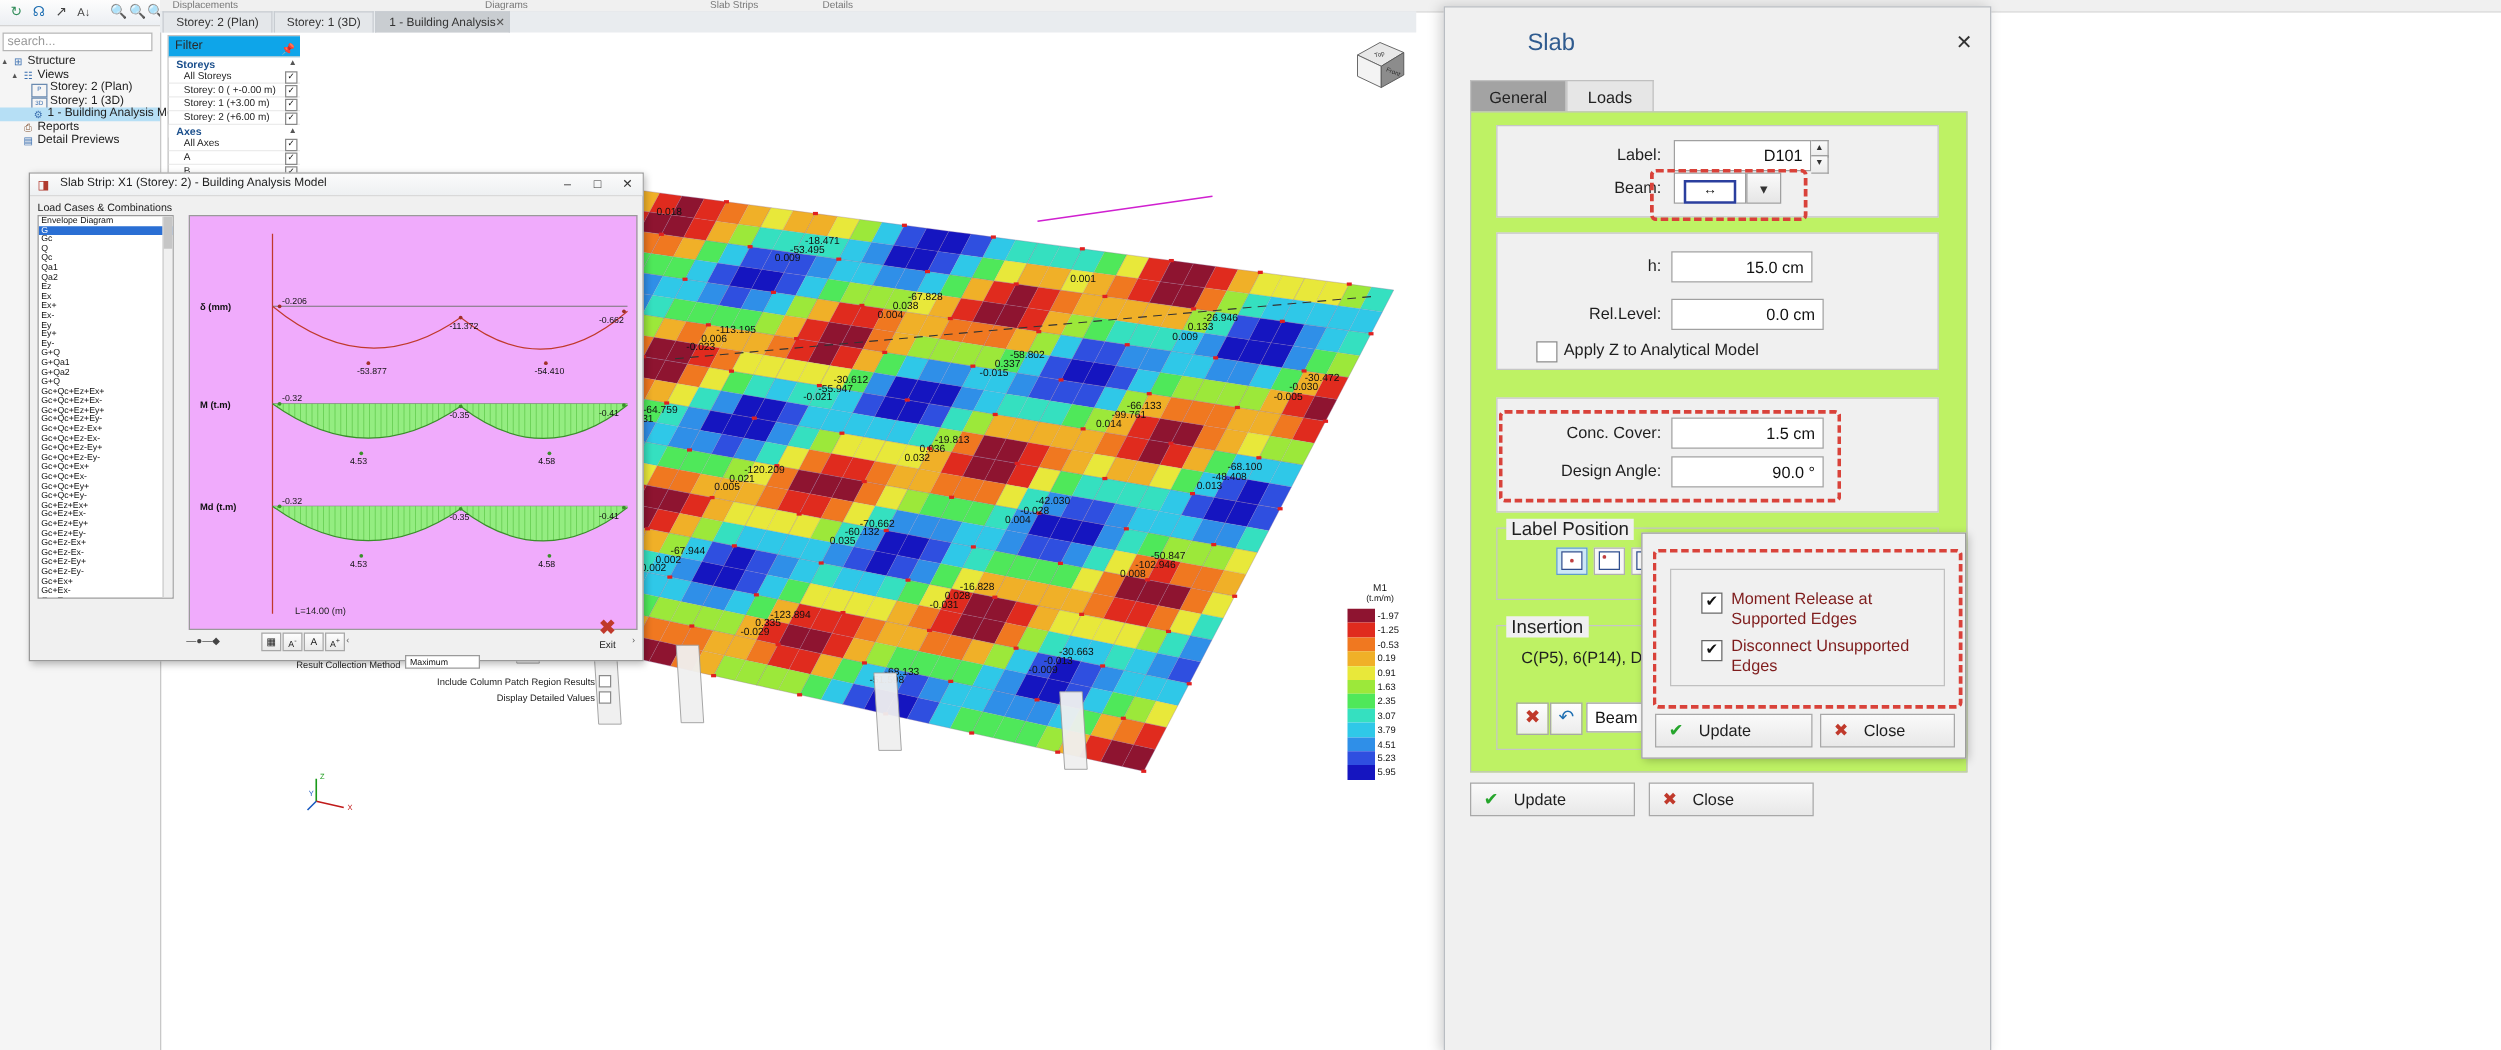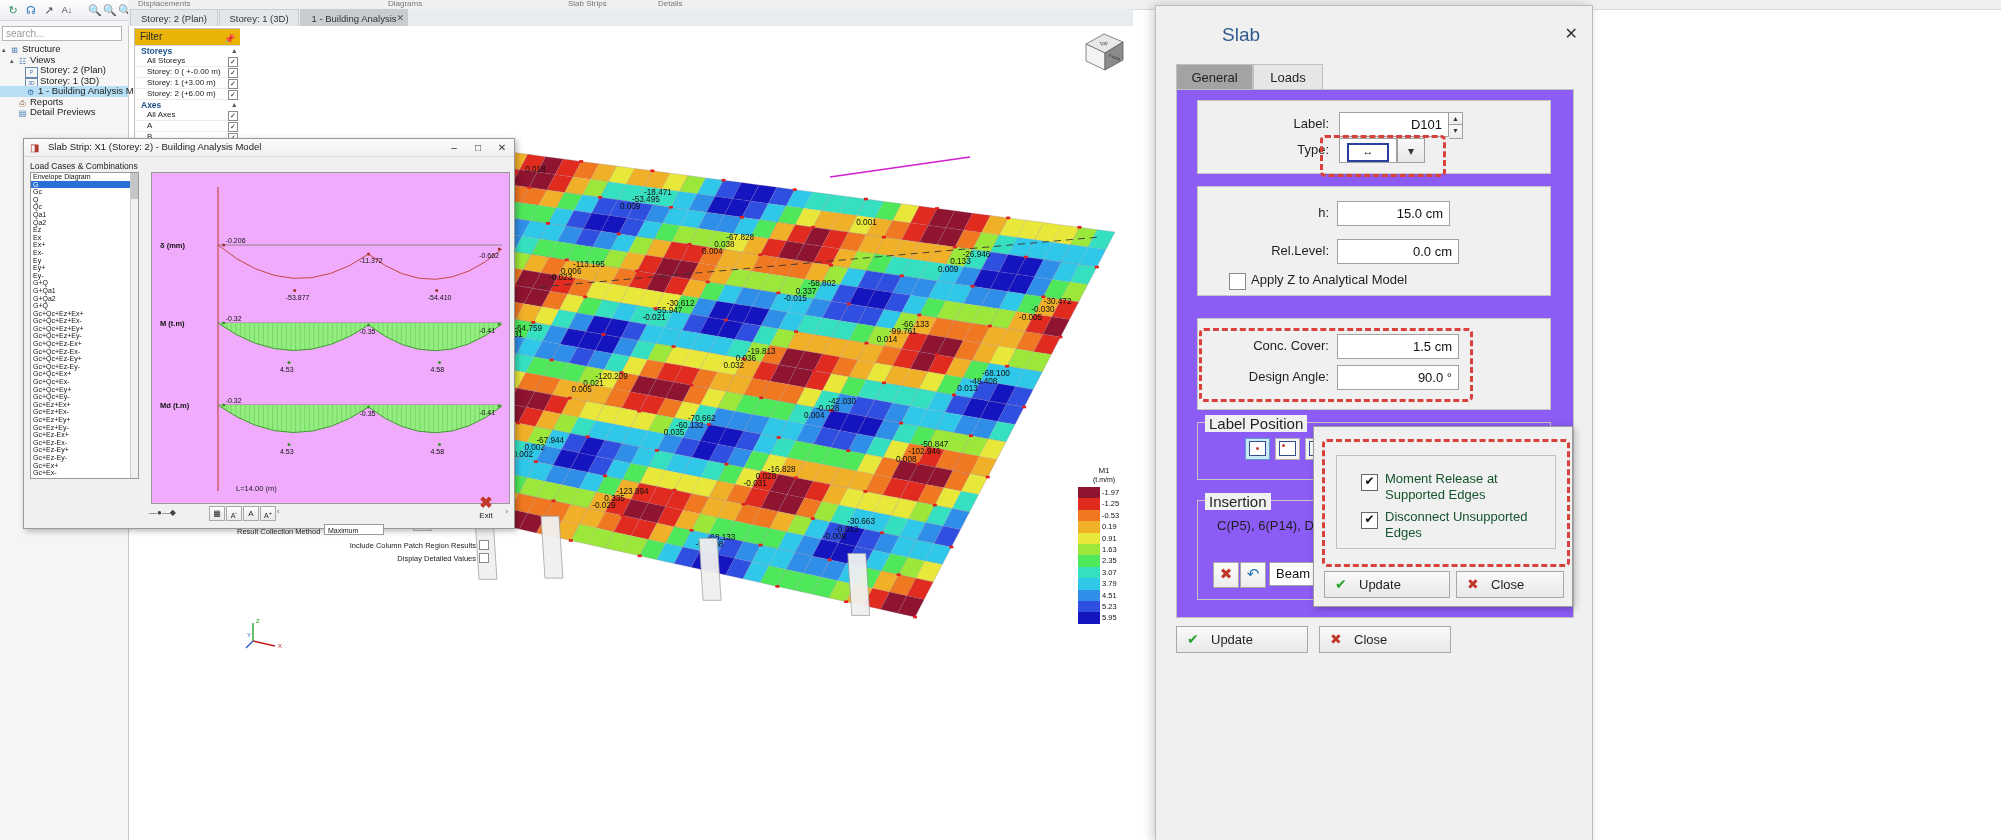--- a/index.html
+++ b/index.html
@@ -21,21 +21,21 @@
   
   #topbar{left:128px;top:0;width:1873px;height:9px;background:#f0f0f0;border-bottom:1px solid #dadada;}
   .topword{position:absolute;top:-1px;font-size:8px;color:#777;}
   #tabstrip{left:128px;top:9px;width:1005px;height:17px;background:#e9ecef;}
   .tab{position:absolute;top:0;height:17px;line-height:17px;font-size:9.5px;text-align:center;
        background:#e4e7ea;border:1px solid #c7ccd1;border-bottom:none;color:#333;cursor:pointer;box-sizing:border-box;}
   .tab.active{background:#c9cdd1;font-weight:normal;}
   .tab .x{position:absolute;right:3px;top:0;font-size:9px;color:#555;}
 
   #filterpanel{left:134px;top:28px;width:106px;height:112px;background:#fff;border:1px solid #c0c0c0;}
-  #filterhdr{height:16px;line-height:16px;background:#eab308;border-bottom:1px solid #d5d5d5;padding-left:5px;font-size:10px;color:#2a2a2a;position:relative;}
+  #filterhdr{height:16px;line-height:16px;background:#0ea5e9;border-bottom:1px solid #d5d5d5;padding-left:5px;font-size:10px;color:#2a2a2a;position:relative;}
   #filterhdr .pin{position:absolute;right:5px;top:2px;font-size:9px;color:#444;}
   .grphdr{height:10px;line-height:10px;font-size:8.5px;font-weight:bold;color:#1b4f8c;padding-left:6px;position:relative;background:#fff;}
   .grphdr .car{position:absolute;right:5px;top:0;font-size:7px;color:#555;}
   .frow{height:10px;line-height:10px;font-size:8px;color:#222;padding-left:12px;position:relative;border-bottom:1px solid #ececec;}
   .frow .ck{position:absolute;right:3px;top:1px;width:8px;height:8px;border:1px solid #8a8a8a;background:#fff;font-size:7px;line-height:7px;text-align:center;color:#111;}
 
   
   #viewport{left:240px;top:27px;width:893px;height:630px;background:#fff;overflow:hidden;}
   #vp-white{left:240px;top:27px;width:893px;height:630px;background:#fdfdfd;}
   #navcube{left:1078px;top:28px;width:50px;height:50px;}
@@ -68,21 +68,21 @@
   .cb-sm{position:absolute;width:8px;height:8px;border:1px solid #8a8a8a;background:#fff;}
   #exitbtn{position:absolute;left:472px;top:495px;width:28px;height:26px;text-align:center;}
 
   
   #slabdlg{left:1155px;top:5px;width:436px;height:835px;background:#f0f0f0;border:1px solid #b9bdc2;box-shadow:-3px 0 10px rgba(0,0,0,.18);}
   #dlg-title{position:absolute;left:18px;top:18px;font-size:19px;color:#2f5b8f;margin-left:48px;}
   #dlg-close{position:absolute;right:14px;top:18px;font-size:16px;color:#333;cursor:pointer;}
   .tabbtn{position:absolute;top:58px;height:26px;line-height:26px;text-align:center;font-size:13px;color:#222;
           background:#e6e6e6;border:1px solid #c0c0c0;border-bottom:none;cursor:pointer;}
   .tabbtn.on{background:#a3a3a3;border-bottom:1px solid #f0f0f0;}
-  #tabpane{position:absolute;left:20px;top:83px;width:396px;height:527px;background:#8b5cf6;border:1px solid #c2c2c2;}
+  #tabpane{position:absolute;left:20px;top:83px;width:396px;height:527px;background:#bef264;border:1px solid #c2c2c2;}
   .grpbox{position:absolute;background:#f0f0f0;border:1px solid #c6c6c6;}
   .flabel{position:absolute;font-size:13px;color:#1f1f1f;text-align:right;}
   .finput{position:absolute;background:#fff;border:1px solid #a0a0a0;font-size:13px;color:#111;text-align:right;padding-right:6px;line-height:23px;box-sizing:border-box;}
   .spin{position:absolute;width:13px;border:1px solid #a0a0a0;border-left:none;background:linear-gradient(#fafafa,#ececec);font-size:7px;text-align:center;color:#333;line-height:11px;cursor:pointer;}
   .bigcb{position:absolute;width:15px;height:15px;border:1px solid #8a8a8a;background:#fff;}
   .ctext{position:absolute;font-size:13px;color:#1f1f1f;}
   .redbox{position:absolute;border:3px dashed #d9423a;border-radius:5px;pointer-events:none;}
   .fieldset-lbl{position:absolute;font-size:15px;color:#1f1f1f;background:#f0f0f0;padding:0 4px;}
   .posbtn{position:absolute;width:23px;height:20px;border:1px solid #b0b0b0;background:#f6f6f6;cursor:pointer;}
   .posbtn.on{background:#cde8f7;border-color:#5f9ec7;}
@@ -90,21 +90,21 @@
   .posbtn u{position:absolute;width:3px;height:3px;border-radius:50%;background:#c04040;text-decoration:none;}
   .sqbtn{position:absolute;width:24px;height:24px;border:1px solid #a8a8a8;background:linear-gradient(#fdfdfd,#ececec);text-align:center;font-size:15px;line-height:22px;cursor:pointer;}
   .wbtn{position:absolute;height:25px;border:1px solid #a8a8a8;background:linear-gradient(#fafafa,#e8e8e8);font-size:13px;line-height:25px;color:#1f1f1f;cursor:pointer;}
   .wbtn .gl{position:absolute;left:10px;top:0;font-size:14px;}
   .wbtn .tx{position:absolute;left:34px;top:0;}
 
   
   #popup{left:1313px;top:426px;width:258px;height:179px;background:#f0f0f0;border:1px solid #9d9d9d;box-shadow:2px 2px 7px rgba(0,0,0,.25);}
   #pop-group{position:absolute;left:22px;top:28px;width:218px;height:92px;border:1px solid #c0c0c0;}
   .popcb{position:absolute;width:15px;height:15px;border:1px solid #666;background:#fff;font-size:12px;line-height:13px;text-align:center;color:#111;}
-  .poptxt{position:absolute;font-size:13px;color:#14532d;line-height:16px;}
+  .poptxt{position:absolute;font-size:13px;color:#7f1d1d;line-height:16px;}
 </style>
 </head>
 <body>
 
 <div id="left-panel" class="abs">
   <div id="left-toolbar" class="abs">
     <span class="tb-ic" style="left:6px;color:#2e8b57;">↻</span>
     <span class="tb-ic" style="left:24px;color:#1f6fb2;">☊</span>
     <span class="tb-ic" style="left:42px;color:#444;">↗</span>
     <span class="tb-ic" style="left:60px;color:#444;font-size:9px;">A↓</span>
@@ -1461,21 +1461,21 @@
   <div class="tabbtn" style="left:97px;width:68px;">Loads</div>
 
   <div id="tabpane">
 
     <div class="grpbox" style="left:20px;top:10px;width:352px;height:72px;"></div>
     <div class="flabel" style="left:40px;top:26px;width:112px;">Label:</div>
     <div class="finput" style="left:162px;top:22px;width:110px;height:25px;">D101</div>
     <div class="spin" style="left:272px;top:22px;height:12px;">▲</div>
     <div class="spin" style="left:272px;top:34px;height:13px;">▼</div>
 
-    <div class="flabel" style="left:40px;top:52px;width:112px;">Type:</div>
+    <div class="flabel" style="left:40px;top:52px;width:112px;">Beam:</div>
     <div class="finput" style="left:162px;top:48px;width:58px;height:25px;text-align:center;padding:0;">
       <span style="display:inline-block;border:2px solid #2b3f9e;width:38px;height:15px;line-height:13px;margin-top:3px;font-size:11px;color:#111;background:#fff;">↔</span>
     </div>
     <div class="finput" style="left:220px;top:48px;width:28px;height:25px;text-align:center;padding:0;background:linear-gradient(#fafafa,#e6e6e6);">
       <span style="font-size:12px;color:#333;">▾</span>
     </div>
     <div class="redbox" style="left:143px;top:45px;width:120px;height:36px;"></div>
 
     <div class="grpbox" style="left:20px;top:96px;width:352px;height:108px;"></div>
     <div class="flabel" style="left:20px;top:115px;width:132px;">h:</div>

